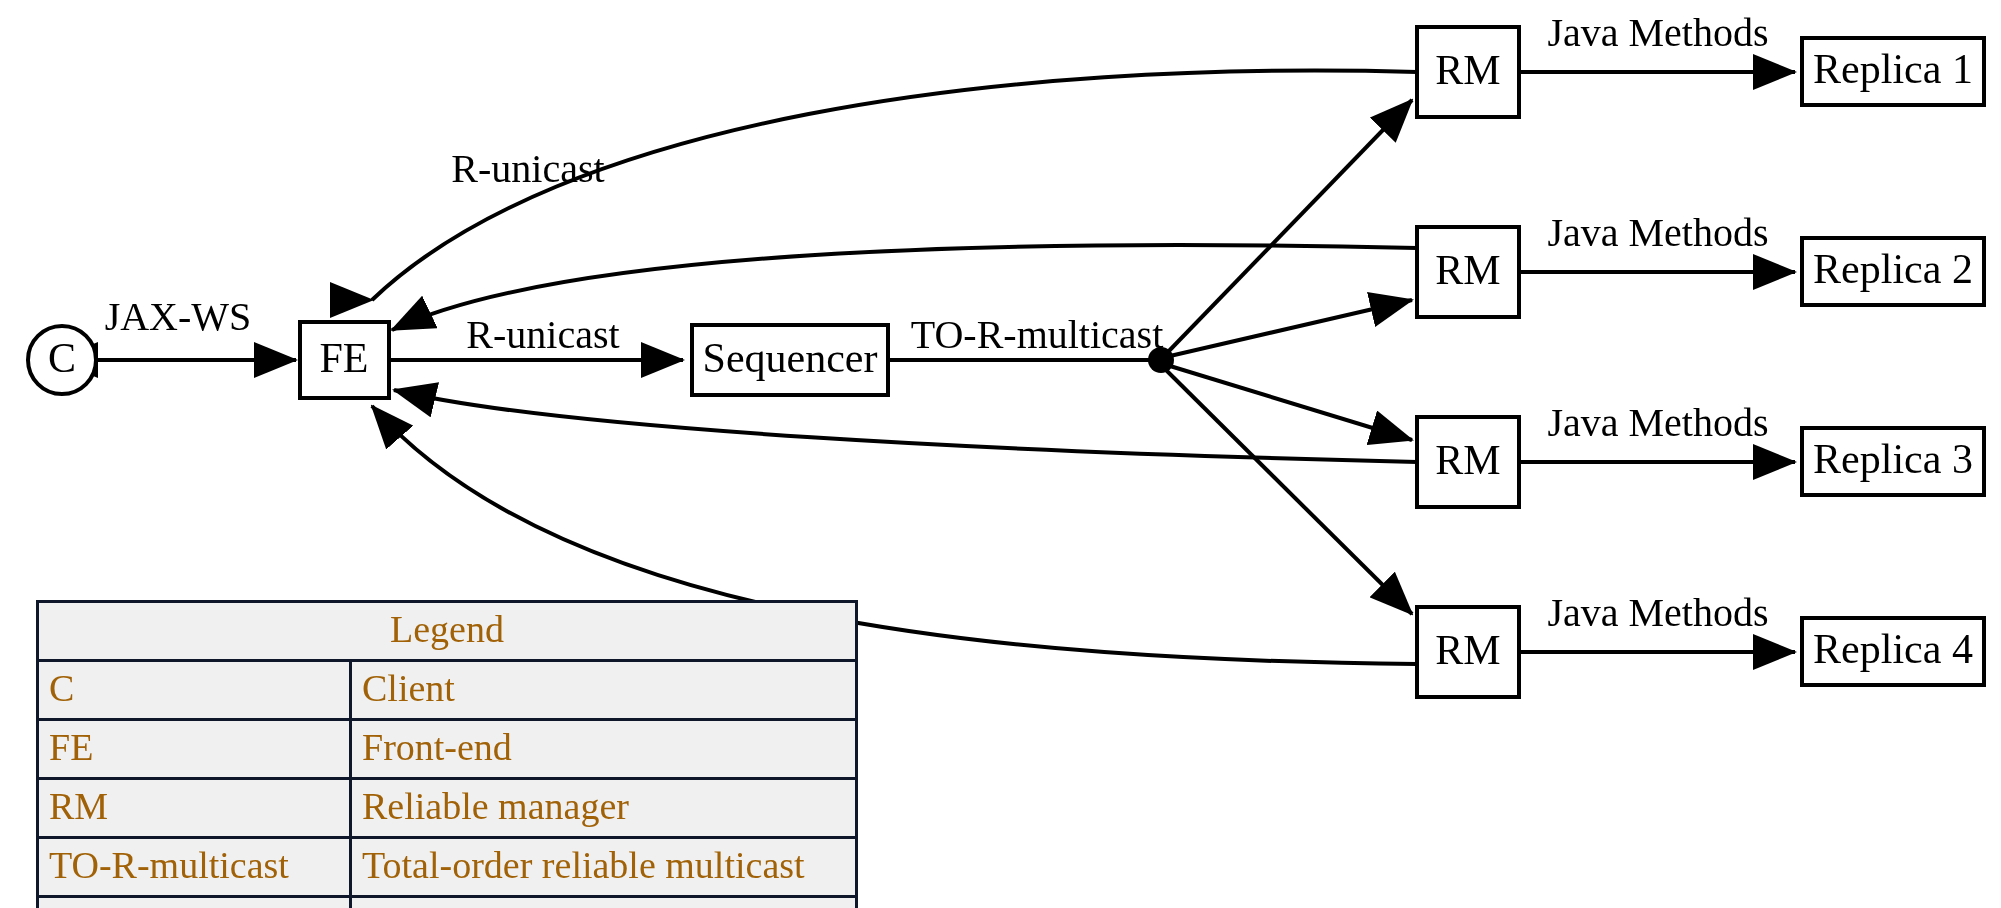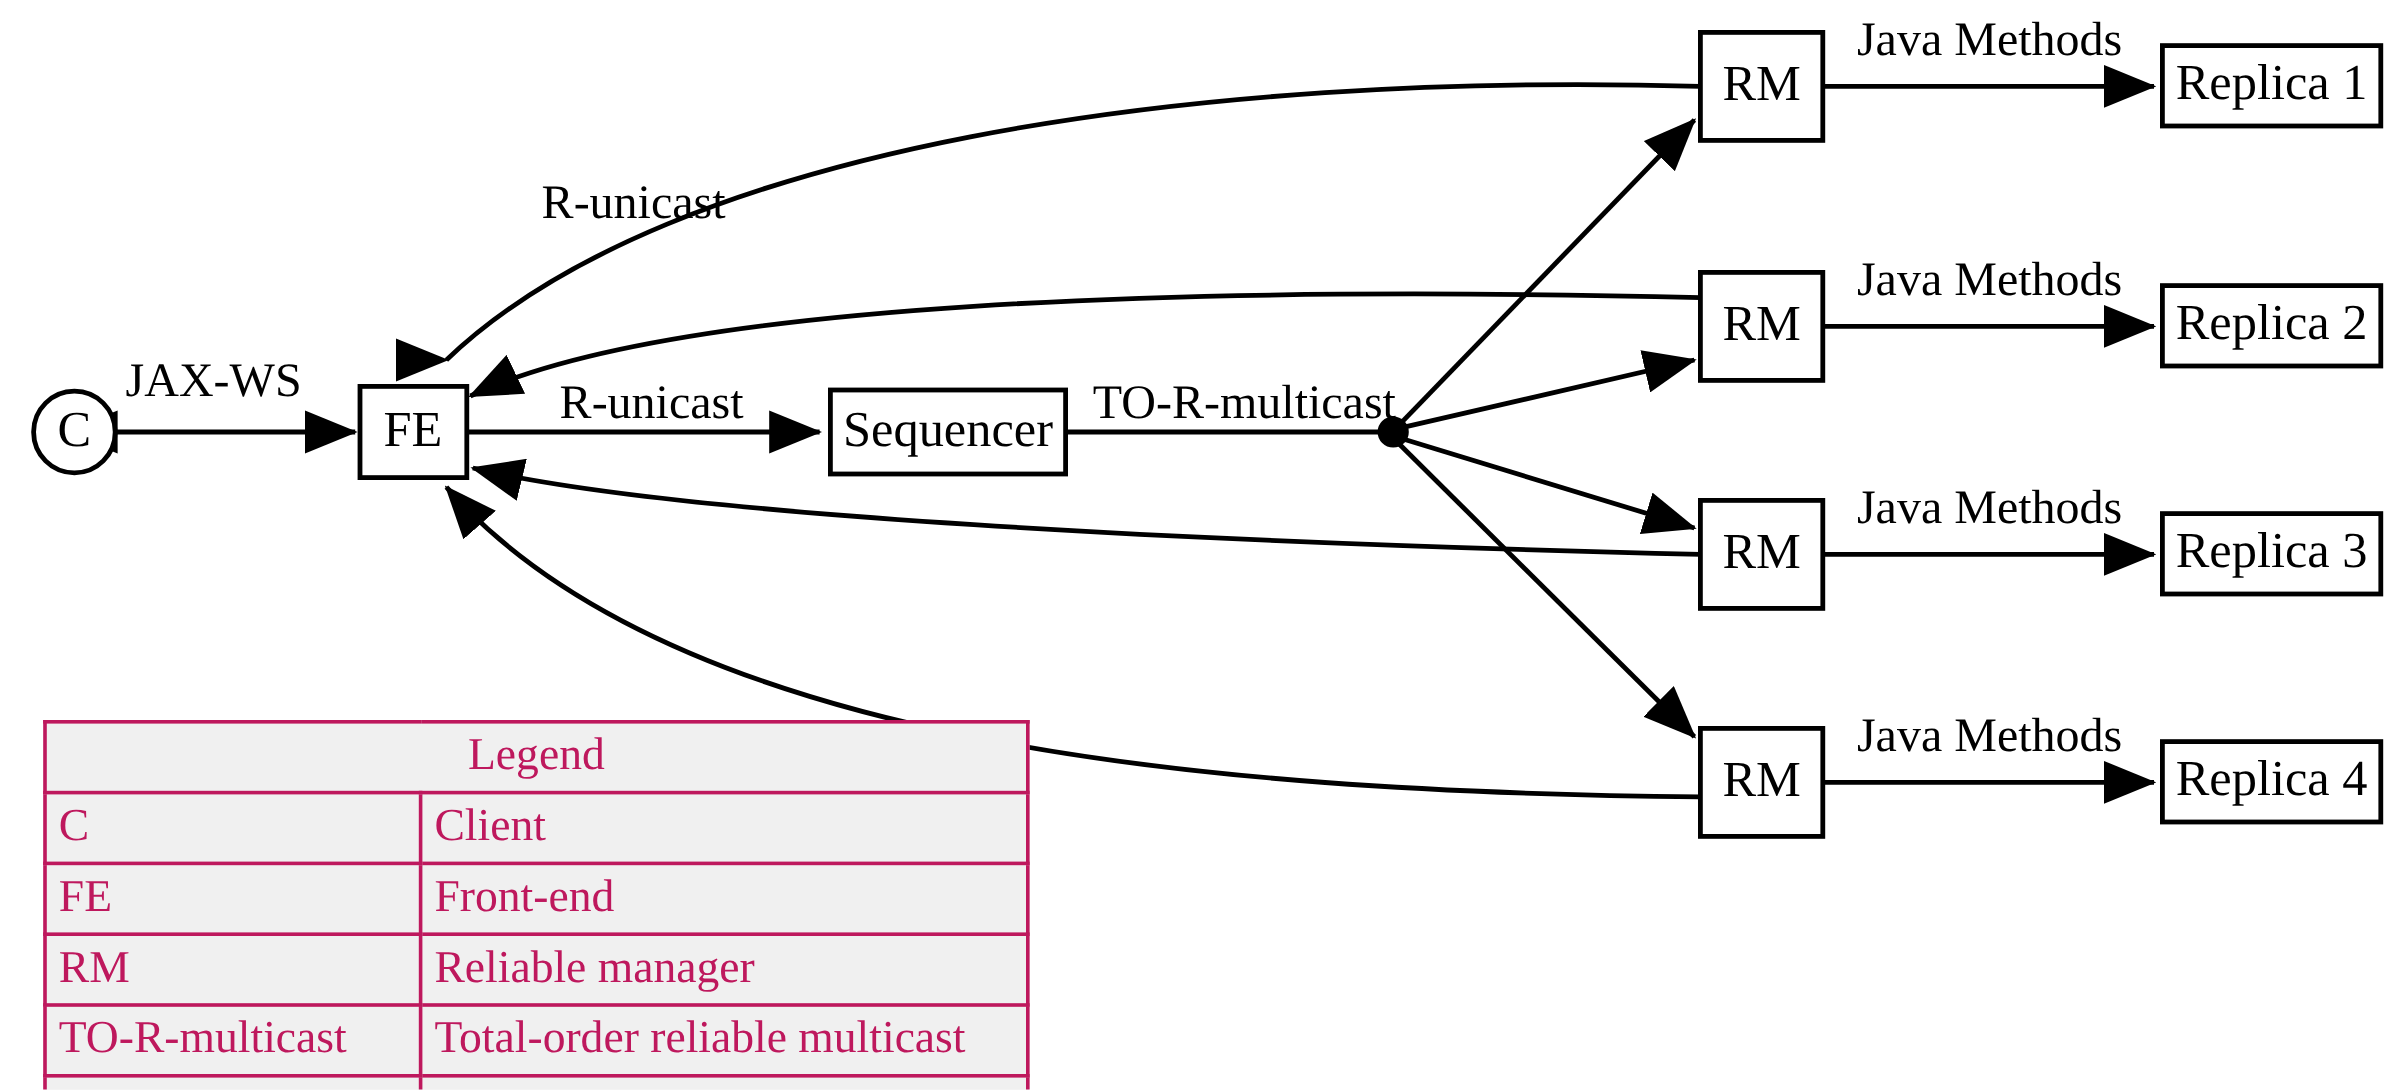--- a/index.html
+++ b/index.html
@@ -62,26 +62,26 @@
   #legend-table {
     position: absolute;
     left: 36px;
     top: 600px;
     width: 822px;
     border-collapse: collapse;
     background: #f0f0f0;
     font-family: "Liberation Serif", "DejaVu Serif", serif;
   }
   #legend-table td {
-    border: 3px solid #be185d;
+    border: 3px solid #0f172a;
     background: #f0f0f0;
     font-size: 38px;
     line-height: 1.0;
     padding: 6px 10px 10px 10px;
-    color: #be185d;
+    color: #a16207;
     height: 40px;
     vertical-align: middle;
   }
   #legend-table td.legend-title {
     text-align: center;
   }
   #legend-table td.legend-key {
     width: 290px;
     text-align: left;
   }

